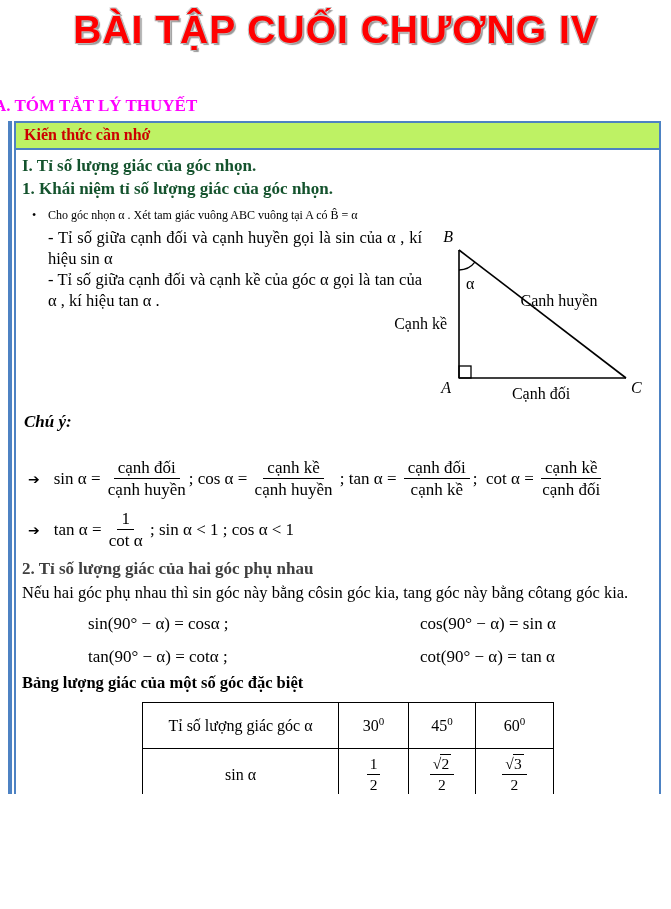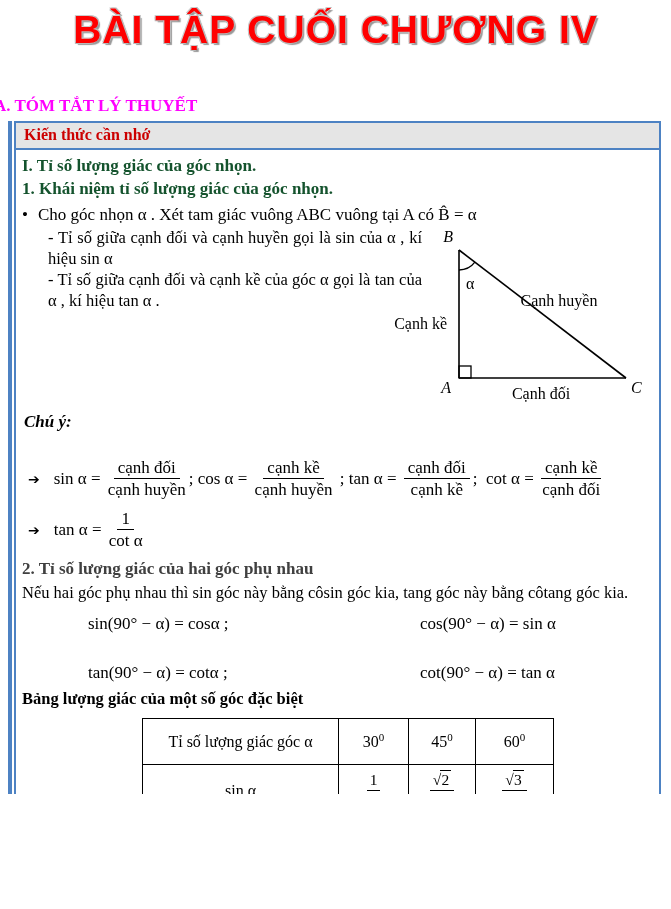--- a/index.html
+++ b/index.html
@@ -20,31 +20,31 @@
 
   
   .kbox{
     position:relative; margin:5px 10px 0 14px;
     border:2px solid #4d82c3; background:#fff;
   }
   .kbox::before{ 
     content:""; position:absolute; left:-8px; top:-2px; bottom:-2px; width:4px; background:#4d82c3;
   }
   .kbox-header{
-    background:#e5e5e5; border-bottom:2px solid #4d82c3;
+    background:#bef264; border-bottom:2px solid #4d82c3;
     color:#cc0000; font-weight:bold; font-size:16px;
     padding:3px 10px 4px 8px;
   }
   .kbox-body{ padding:3px 8px 0 6px; }
 
   .h-red{ color:#14532d; font-weight:bold; font-size:17px; line-height:21px; margin-top:2px; }
 
   
   .bullet-section{ position:relative; min-height:200px; margin-top:5px; }
-  .bullet-line{ font-size:17px; line-height:22px; margin-left:0; }
+  .bullet-line{ font-size:12px; line-height:22px; margin-left:10px; }
   .bullet-dot{ display:inline-block; width:16px; }
   .dash-list{ margin:1px 0 0 26px; width:374px; }
   .dash-item{ font-size:16.5px; line-height:21px; text-align:justify; }
 
   .triangle-wrap{ position:absolute; top:22px; right:0; width:270px; height:180px; }
   .triangle-wrap svg text{ font-family:"Liberation Serif", serif; font-size:16px; }
   .triangle-wrap svg .vlabel{ font-style:italic; }
 
   .chu-y{ clear:both; margin:8px 0 0 2px; font-weight:bold; font-style:italic; font-size:17px; }
 
@@ -58,21 +58,21 @@
   .frac .den{ padding-top:1px; }
   .sqrt{ white-space:nowrap; }
   .sqrt .rad{ border-top:1.5px solid #000; padding:0 2px 0 1px; margin-left:-1px; }
 
   .h-red2{ color:#404040; font-weight:bold; font-size:17px; margin-top:9px; }
   .body-text{ font-size:16.5px; line-height:22px; margin-top:3px; }
   .remark{ font-size:16.5px; line-height:22px; margin-top:2px; }
 
   .ident-grid{
     display:grid; grid-template-columns:332px auto;
-    padding-left:66px; row-gap:29px; margin-top:10px; font-size:17px;
+    padding-left:66px; row-gap:13px; margin-top:10px; font-size:17px;
   }
 
   .table-caption{ font-weight:bold; font-size:16.5px; margin-top:6px; }
 
   table.trig-table{ border-collapse:collapse; margin:9px 0 0 120px; }
   table.trig-table td, table.trig-table th{
     border:1.5px solid #000; text-align:center; vertical-align:middle;
     font-weight:normal; font-size:16px; padding:2px 16px;
   }
   .col-label{ width:196px; }
@@ -156,20 +156,21 @@
           </span>
       </div>
 
       <div class="formula-row second">
         <span class="arrow">➔</span>
         <span class="fr-piece">tan α = </span>
         <span class="frac">
             <span class="num">1</span>
             <span class="den">cot α</span>
           </span>
+        <span class="fr-piece"> ; sin α &lt; 1 ; cos α &lt; 1</span>
       </div>
 
       <div class="h-red2">2. Tỉ số lượng giác của hai góc phụ nhau</div>
       <div class="body-text">Nếu hai góc phụ nhau thì sin góc này bằng côsin góc kia, tang góc này bằng côtang góc kia.</div>
 
       <div class="ident-grid">
         <span>sin(90° − α) = cosα ;</span>
         <span>cos(90° − α) = sin α</span>
         <span>tan(90° − α) = cotα ;</span>
         <span>cot(90° − α) = tan α</span>

